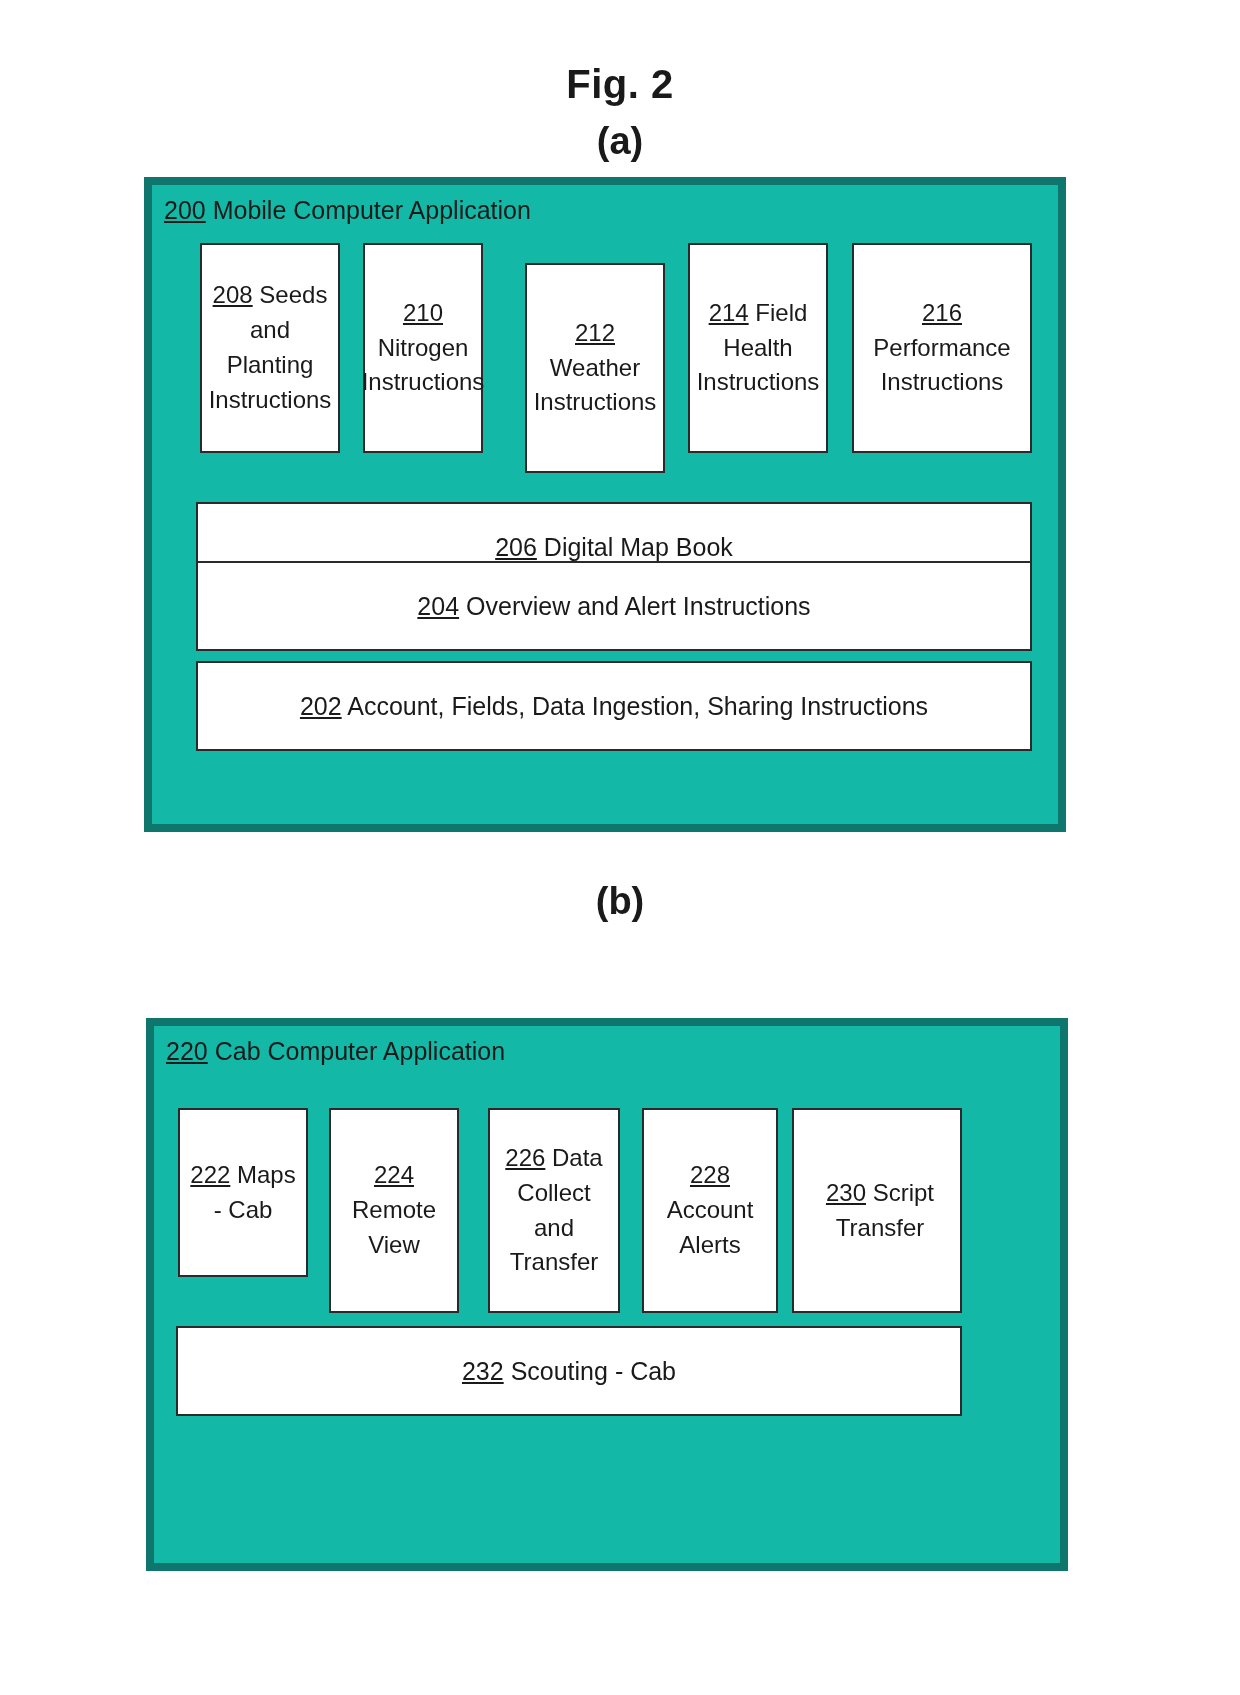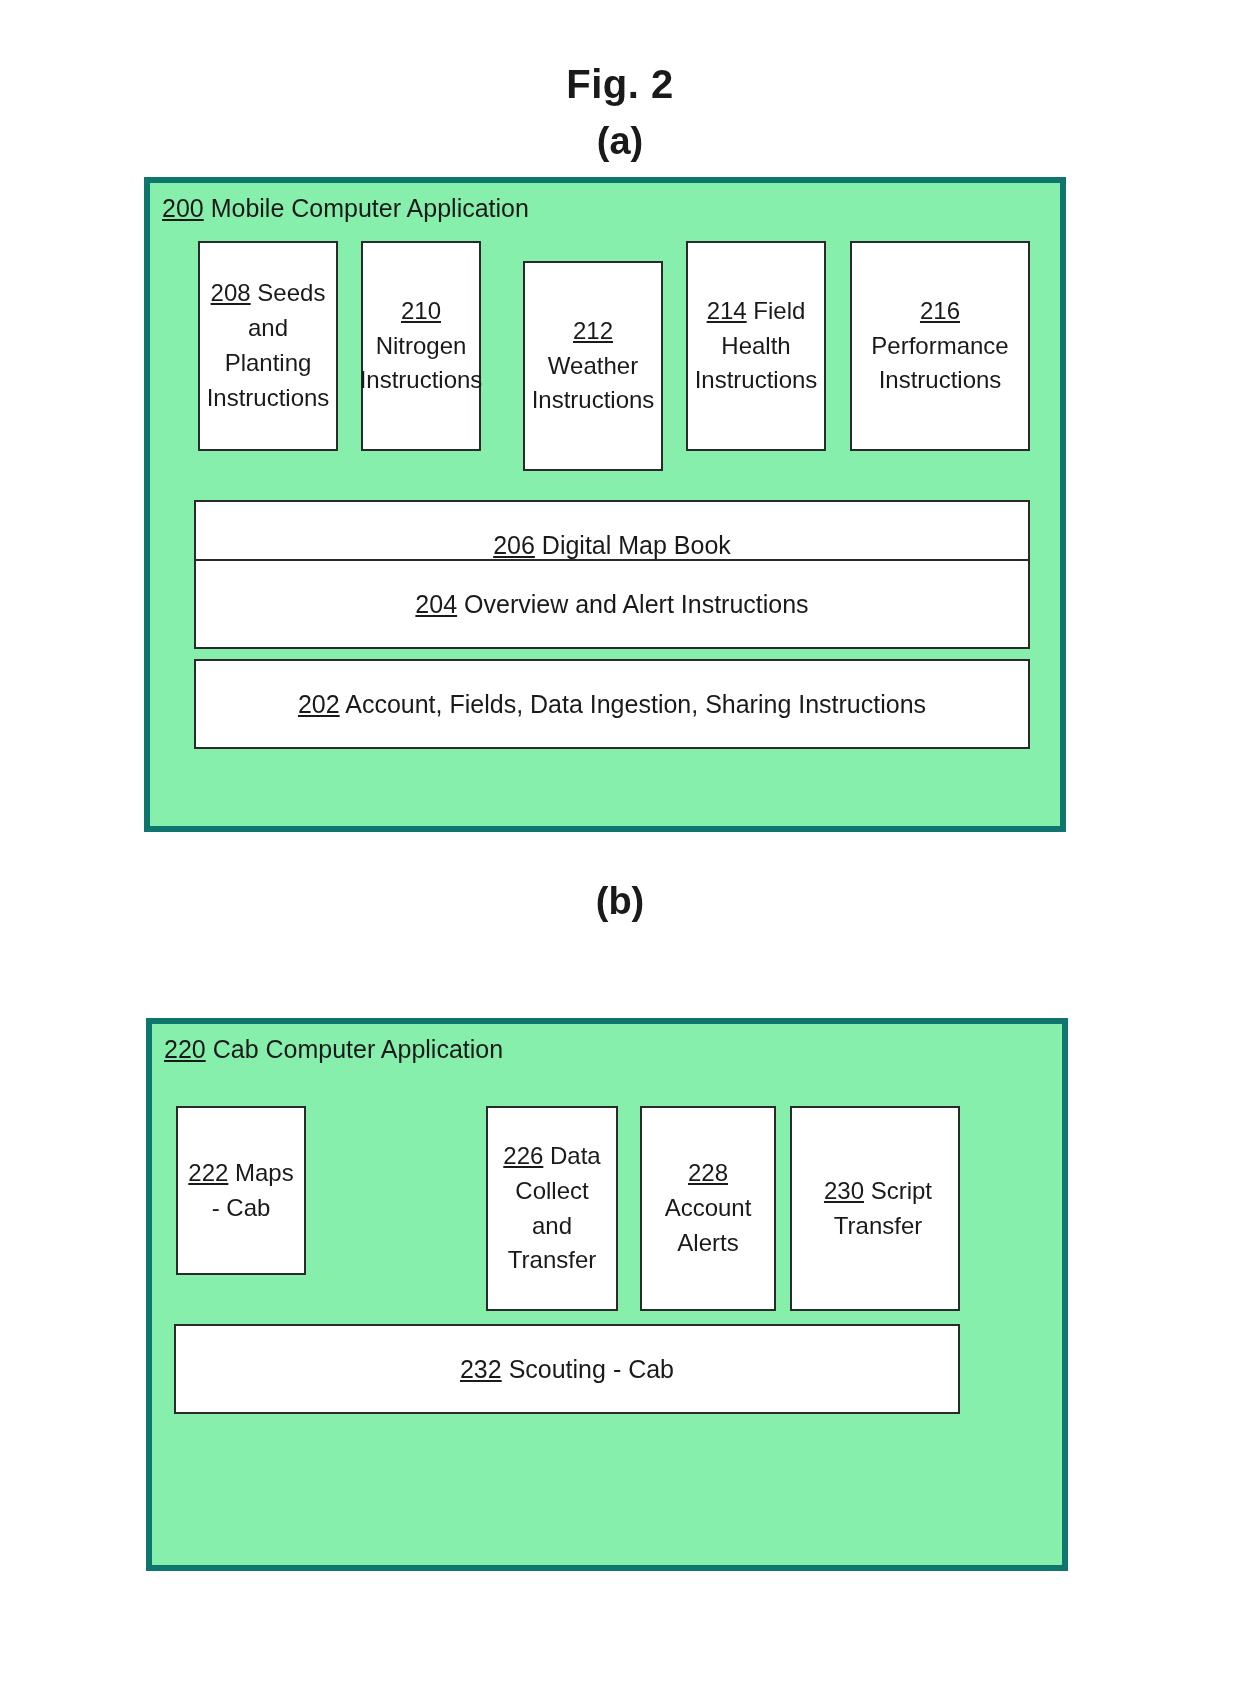--- a/index.html
+++ b/index.html
@@ -33,23 +33,23 @@
     right: 0;
     text-align: center;
     font-size: 38px;
     font-weight: bold;
   }
   #panel-a-letter { top: 120px; }
   #panel-b-letter { top: 880px; }
 
   .outer-box {
     position: absolute;
-    border: 6px solid #0f766e;
+    border: 8px solid #0f766e;
     box-sizing: border-box;
-    background: #86efac;
+    background: #14b8a6;
   }
   #panel-a-box {
     left: 144px;
     top: 177px;
     width: 922px;
     height: 655px;
   }
   #panel-b-box {
     left: 146px;
     top: 1018px;
@@ -150,20 +150,23 @@
 <div class="outer-box" id="panel-b-box">
 
   <div class="outer-title" id="panel-b-title">
     <span class="ref">220</span><span>&nbsp;</span><span>Cab Computer Application</span>
   </div>
 
   <div class="tile" style="left:24px; top:82px; width:130px; height:169px;">
     <span class="tile-text"><span class="ref">222</span> <span>Maps - Cab</span></span>
   </div>
 
+  <div class="tile" style="left:175px; top:82px; width:130px; height:205px;">
+    <span class="tile-text"><span class="ref">224</span><br><span>Remote View</span></span>
+  </div>
 
   <div class="tile" style="left:334px; top:82px; width:132px; height:205px;">
     <span class="tile-text"><span class="ref">226</span> <span>Data Collect and Transfer</span></span>
   </div>
 
   <div class="tile" style="left:488px; top:82px; width:136px; height:205px;">
     <span class="tile-text"><span class="ref">228</span><br><span>Account Alerts</span></span>
   </div>
 
   <div class="tile" style="left:638px; top:82px; width:170px; height:205px;padding-left:12px;">

